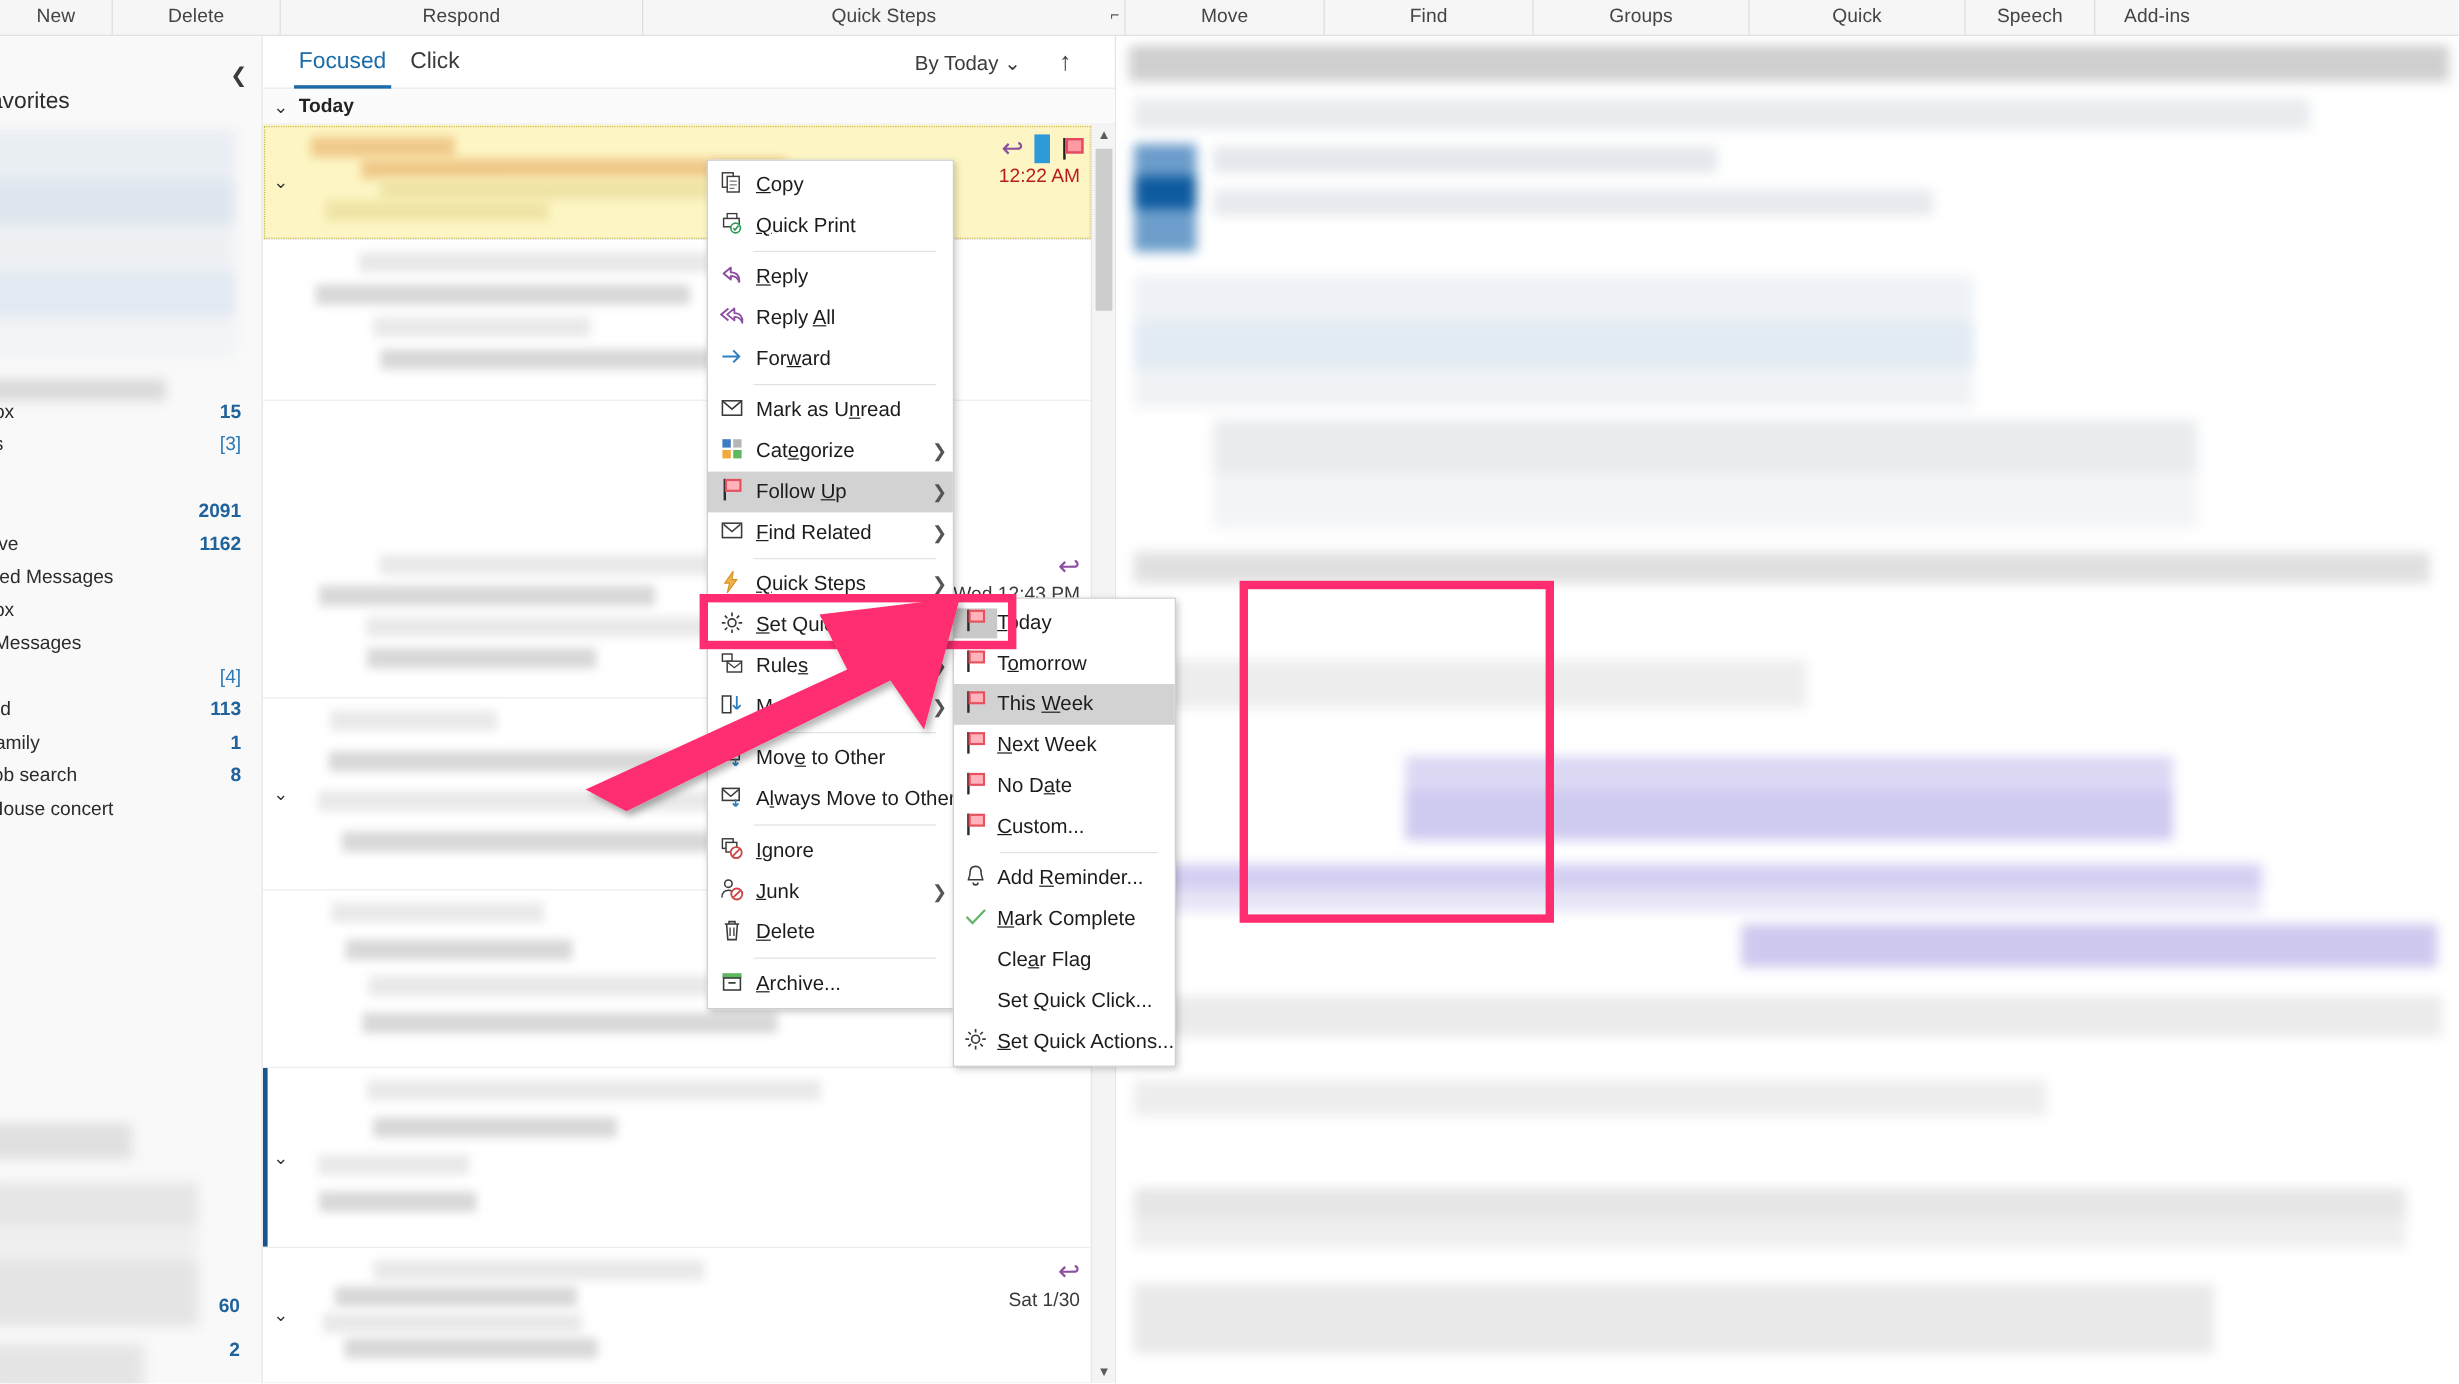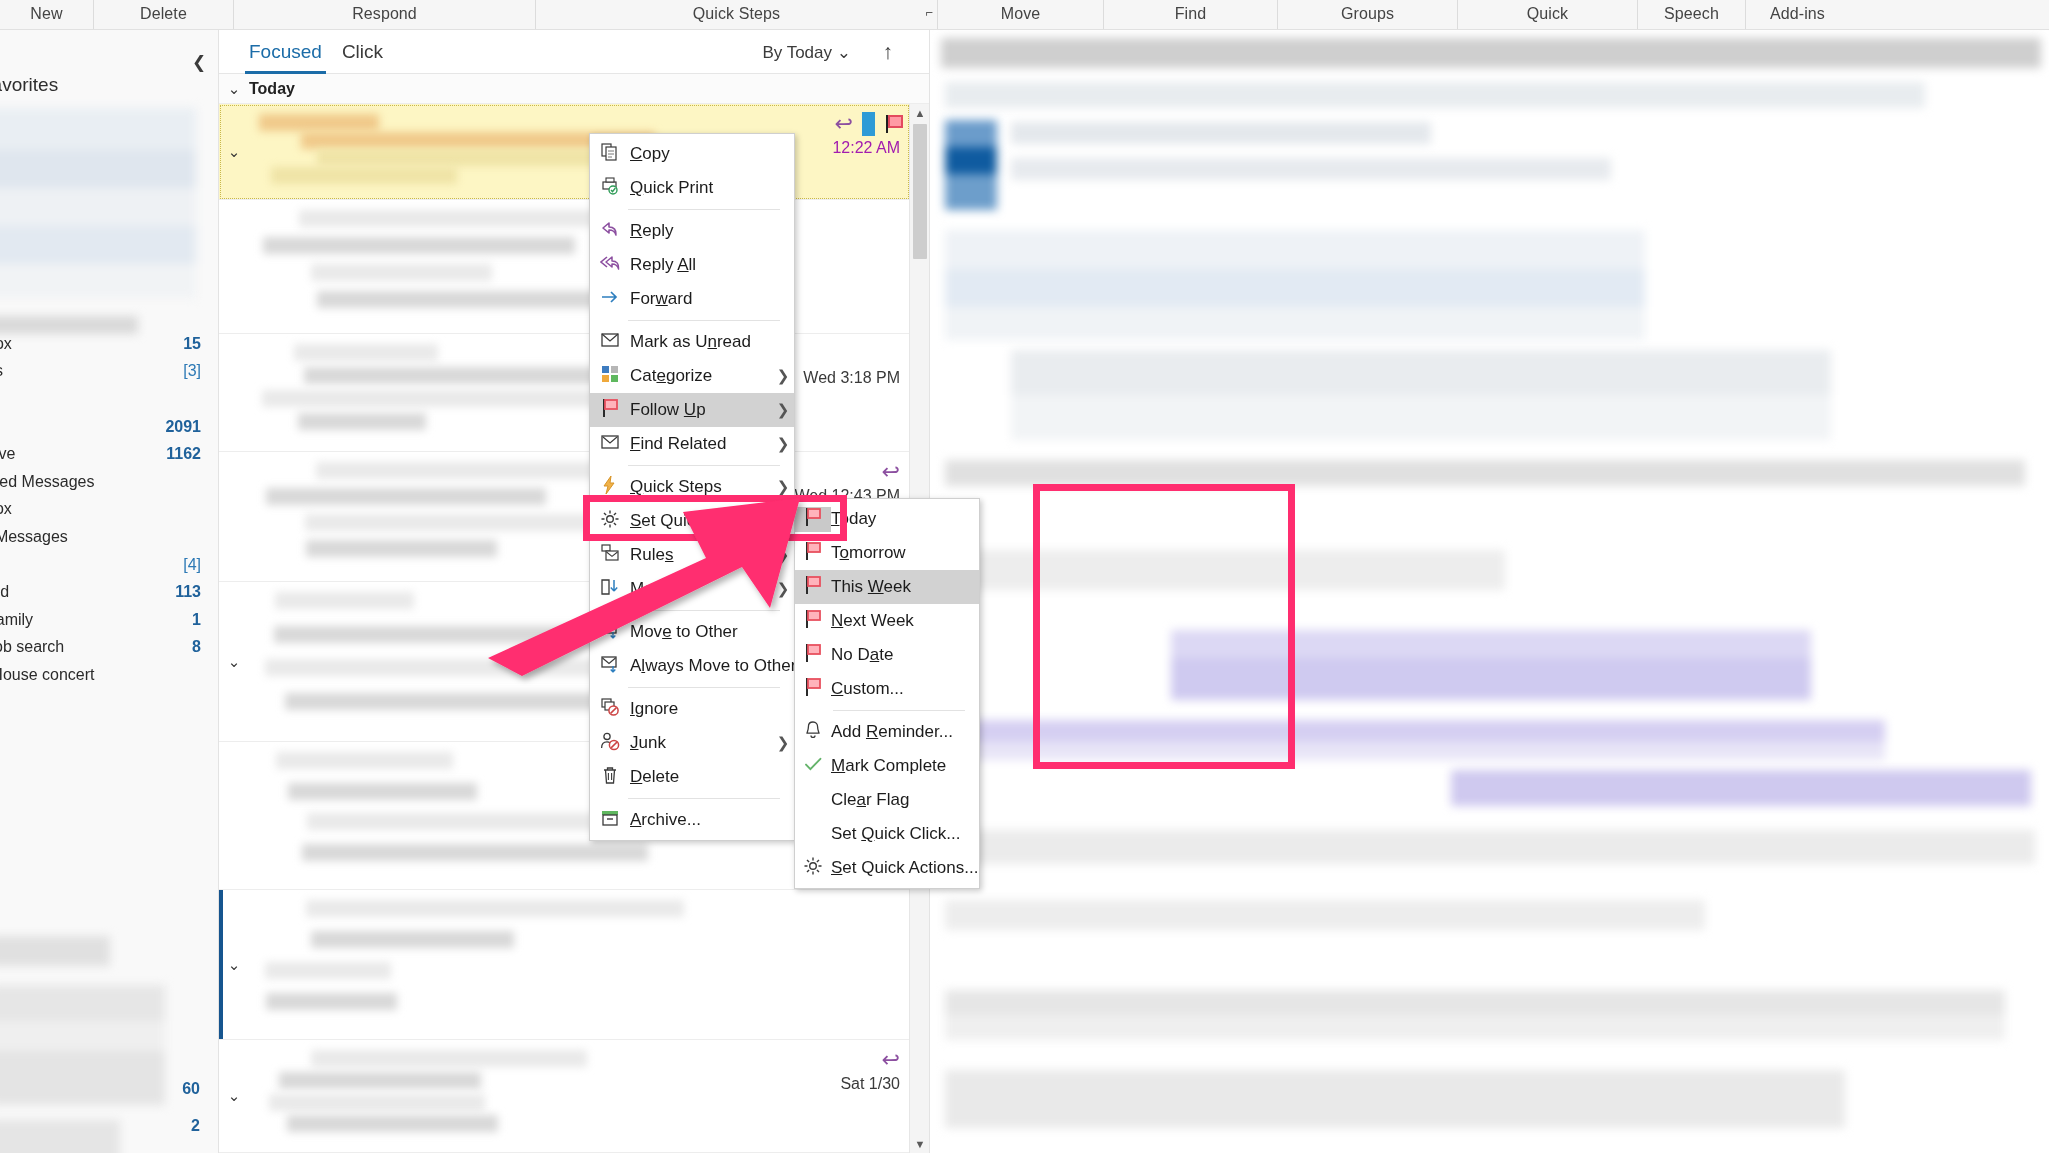--- a/index.html
+++ b/index.html
@@ -101,21 +101,21 @@
     position: absolute; left: 0; top: 0; width: 30px; height: 100%;
     display: flex; align-items: center; justify-content: center;
     font-size: 15px; color: #333; cursor: pointer;
   }
   .ml-row .unread-bar {
     position: absolute; left: 0; top: 0; width: 4px; height: 100%; background: #16558f;
   }
   .meta { position: absolute; right: 10px; text-align: right; }
   .meta .icons { display: flex; justify-content: flex-end; gap: 9px; align-items: center; height: 24px; }
   .meta .tstamp { font-size: 16px; color: #3a3a3a; margin-top: 3px; white-space: nowrap; }
-  .meta .tstamp.sel { color: #a21caf; }
+  .meta .tstamp.sel { color: #b91c1c; }
   .ic-reply { color: #8c4fa0; font-size: 22px; line-height: 22px; }
   .ic-blue { width: 13px; height: 24px; background: #2e9bd6; display: inline-block; }
   .flag-ic { display: inline-block; width: 16px; height: 20px; position: relative; }
   .flag-ic::before {
     content: ""; position: absolute; left: 2px; top: 1px; width: 2px; height: 18px; background: #1f1f1f;
   }
   .flag-ic::after {
     content: ""; position: absolute; left: 4px; top: 1px; width: 11px; height: 9px;
     border: 2px solid #e34a5e; background: #ff9aa5;
   }
@@ -337,30 +337,20 @@
             <div class="tstamp sel">12:22 AM</div>
           </div>
         </div>
         <div class="ml-row" style="position: absolute; left: 0px; right: 20px; top: 96px; height: 134px;">
           <div class="blur-block" style="left: 80px; top: 10px; width: 405px; height: 17px; background: rgb(233, 233, 233); filter: blur(4px);"></div>
           <div class="blur-block" style="left: 44px; top: 37px; width: 312px; height: 17px; background: rgb(216, 216, 216); filter: blur(4px);"></div>
           <div class="blur-block" style="left: 92px; top: 64px; width: 181px; height: 17px; background: rgb(233, 233, 233); filter: blur(4px);"></div>
           <div class="blur-block" style="left: 98px; top: 91px; width: 380px; height: 17px; background: rgb(216, 216, 216); filter: blur(4px);"></div>
           <div class="meta" style="top: 8px;">
             <div class="icons"></div>
-          </div>
-        </div>
-        <div class="ml-row" style="position: absolute; left: 0px; right: 20px; top: 230px; height: 118px;">
-          <div class="blur-block" style="left: 75px; top: 10px; width: 144px; height: 17px; background: rgb(233, 233, 233); filter: blur(4px);"></div>
-          <div class="blur-block" style="left: 85px; top: 33px; width: 409px; height: 17px; background: rgb(216, 216, 216); filter: blur(4px);"></div>
-          <div class="blur-block" style="left: 43px; top: 56px; width: 439px; height: 17px; background: rgb(233, 233, 233); filter: blur(4px);"></div>
-          <div class="blur-block" style="left: 79px; top: 79px; width: 128px; height: 17px; background: rgb(216, 216, 216); filter: blur(4px);"></div>
-          <div class="meta" style="top: 8px;">
-            <div class="icons"></div>
-            <div class="tstamp">Wed 3:18 PM</div>
           </div>
         </div>
         <div class="ml-row" style="position: absolute; left: 0px; right: 20px; top: 348px; height: 130px;">
           <div class="blur-block" style="left: 97px; top: 10px; width: 303px; height: 17px; background: rgb(233, 233, 233); filter: blur(4px);"></div>
           <div class="blur-block" style="left: 47px; top: 36px; width: 280px; height: 17px; background: rgb(216, 216, 216); filter: blur(4px);"></div>
           <div class="blur-block" style="left: 86px; top: 62px; width: 382px; height: 17px; background: rgb(233, 233, 233); filter: blur(4px);"></div>
           <div class="blur-block" style="left: 87px; top: 88px; width: 191px; height: 17px; background: rgb(216, 216, 216); filter: blur(4px);"></div>
           <div class="meta" style="top: 8px;">
             <div class="icons">
               <span class="ic-reply">↩</span>

